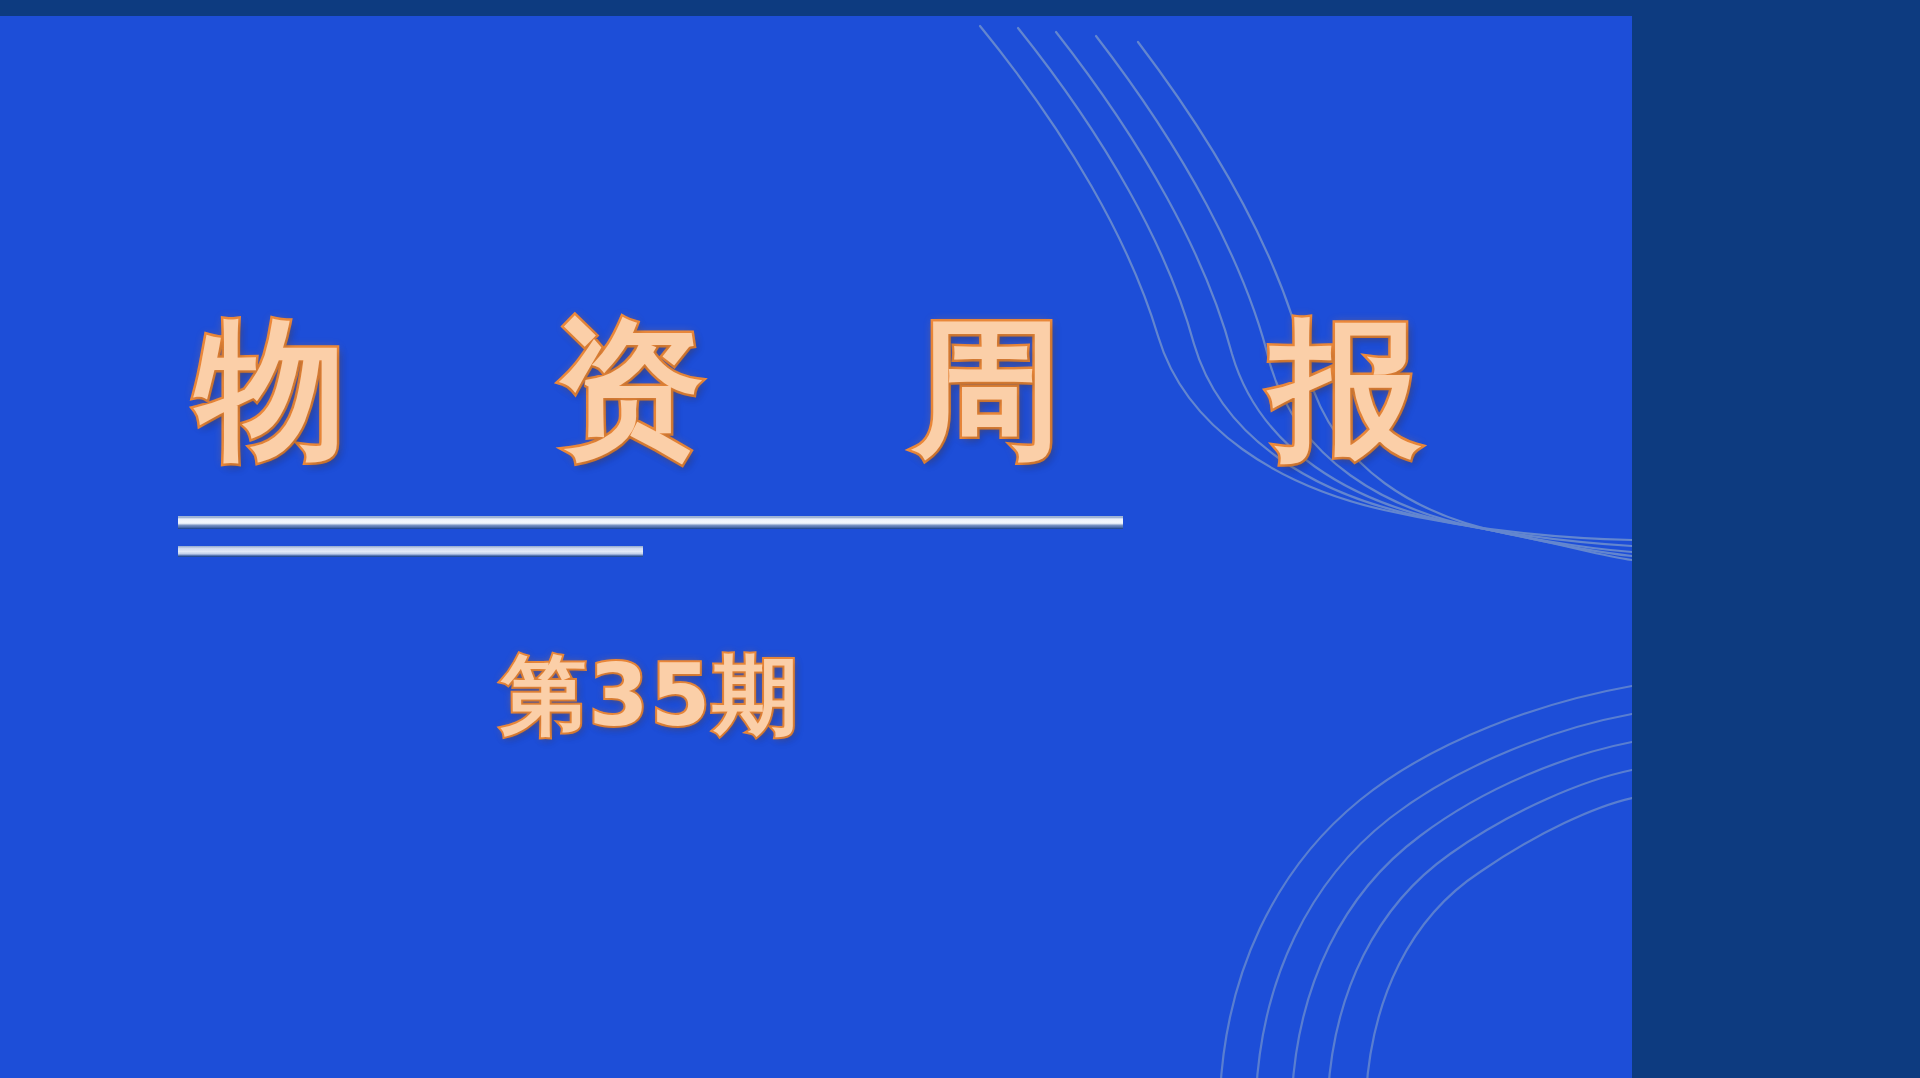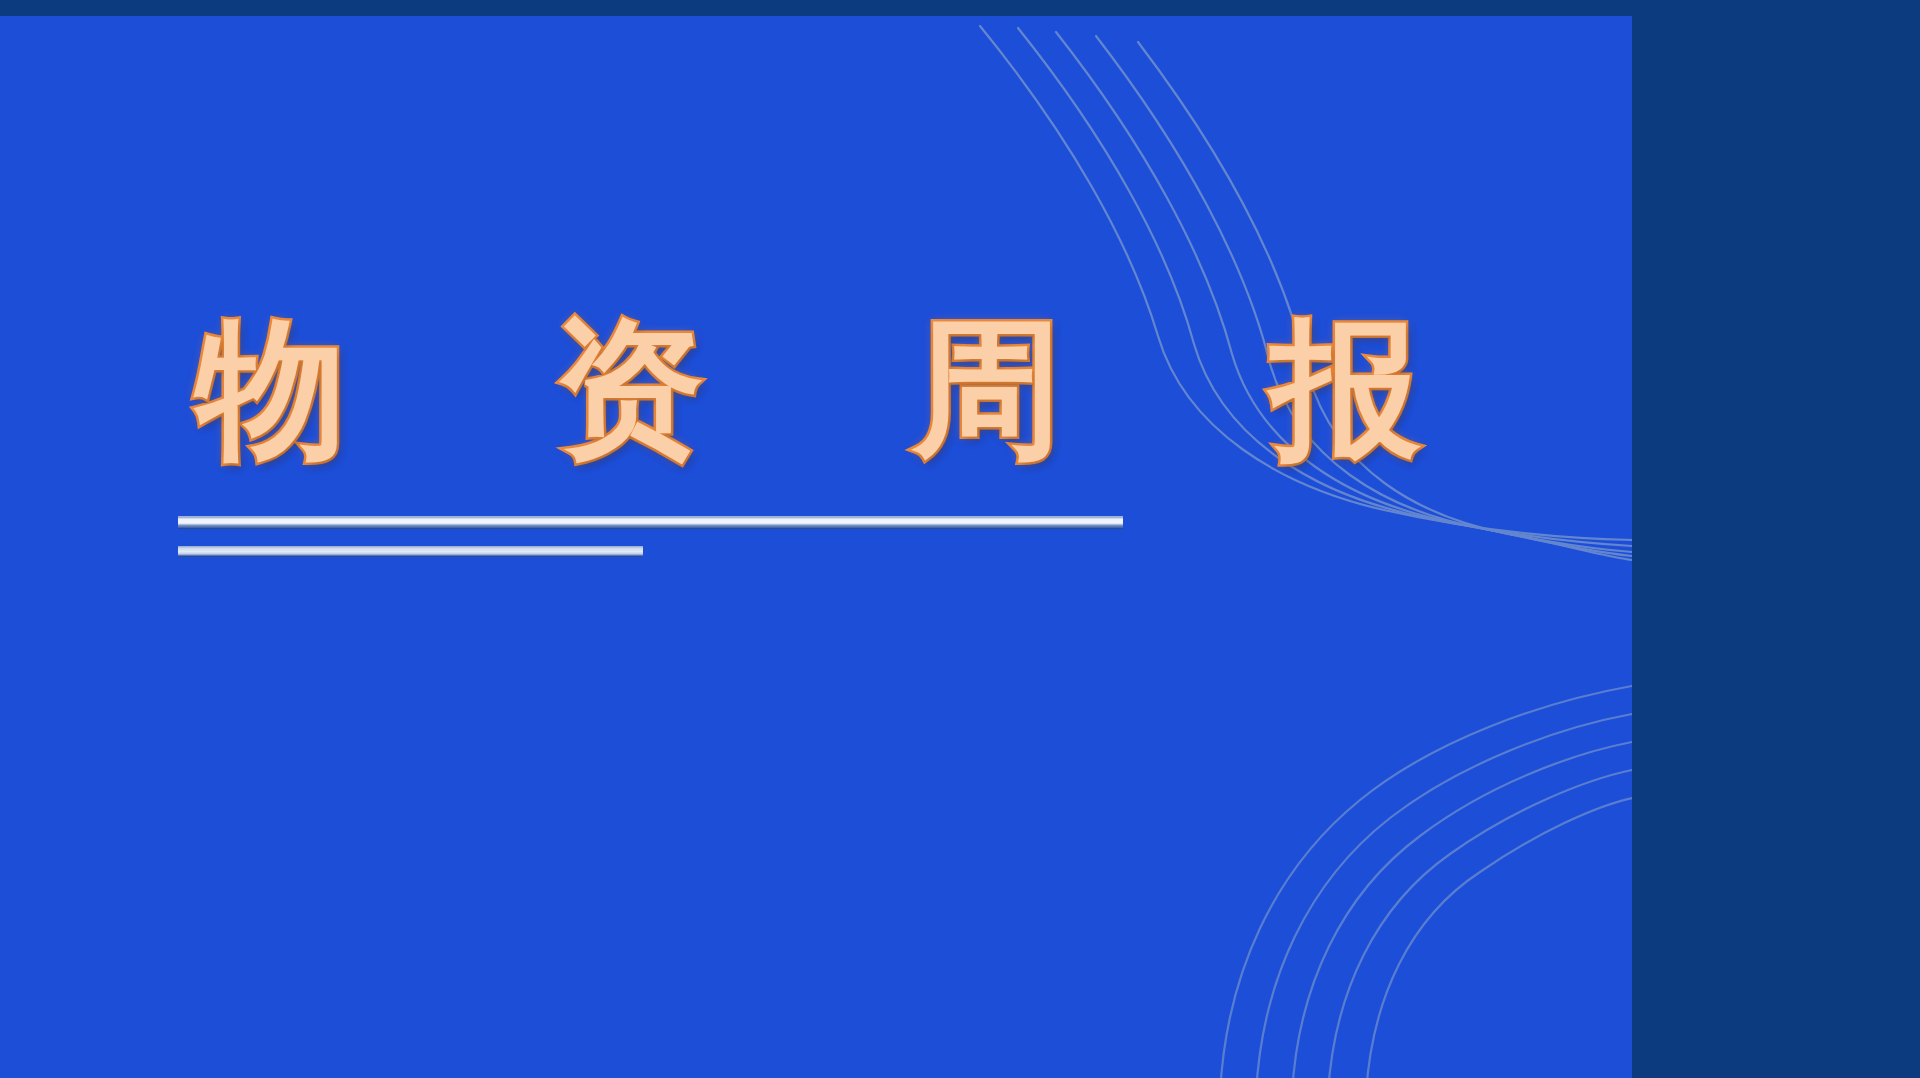--- a/index.html
+++ b/index.html
@@ -145,14 +145,17 @@
     </g>
   </svg>
 
   <div id="title-block">
     <h1 id="main-title">物  资  周  报</h1>
   </div>
 
   <div id="rule-long"></div>
   <div id="rule-short"></div>
 
+  <div id="issue-line">
+    <span id="issue-text">第35期</span>
+  </div>
 
 </div>
 
 </body></html>

